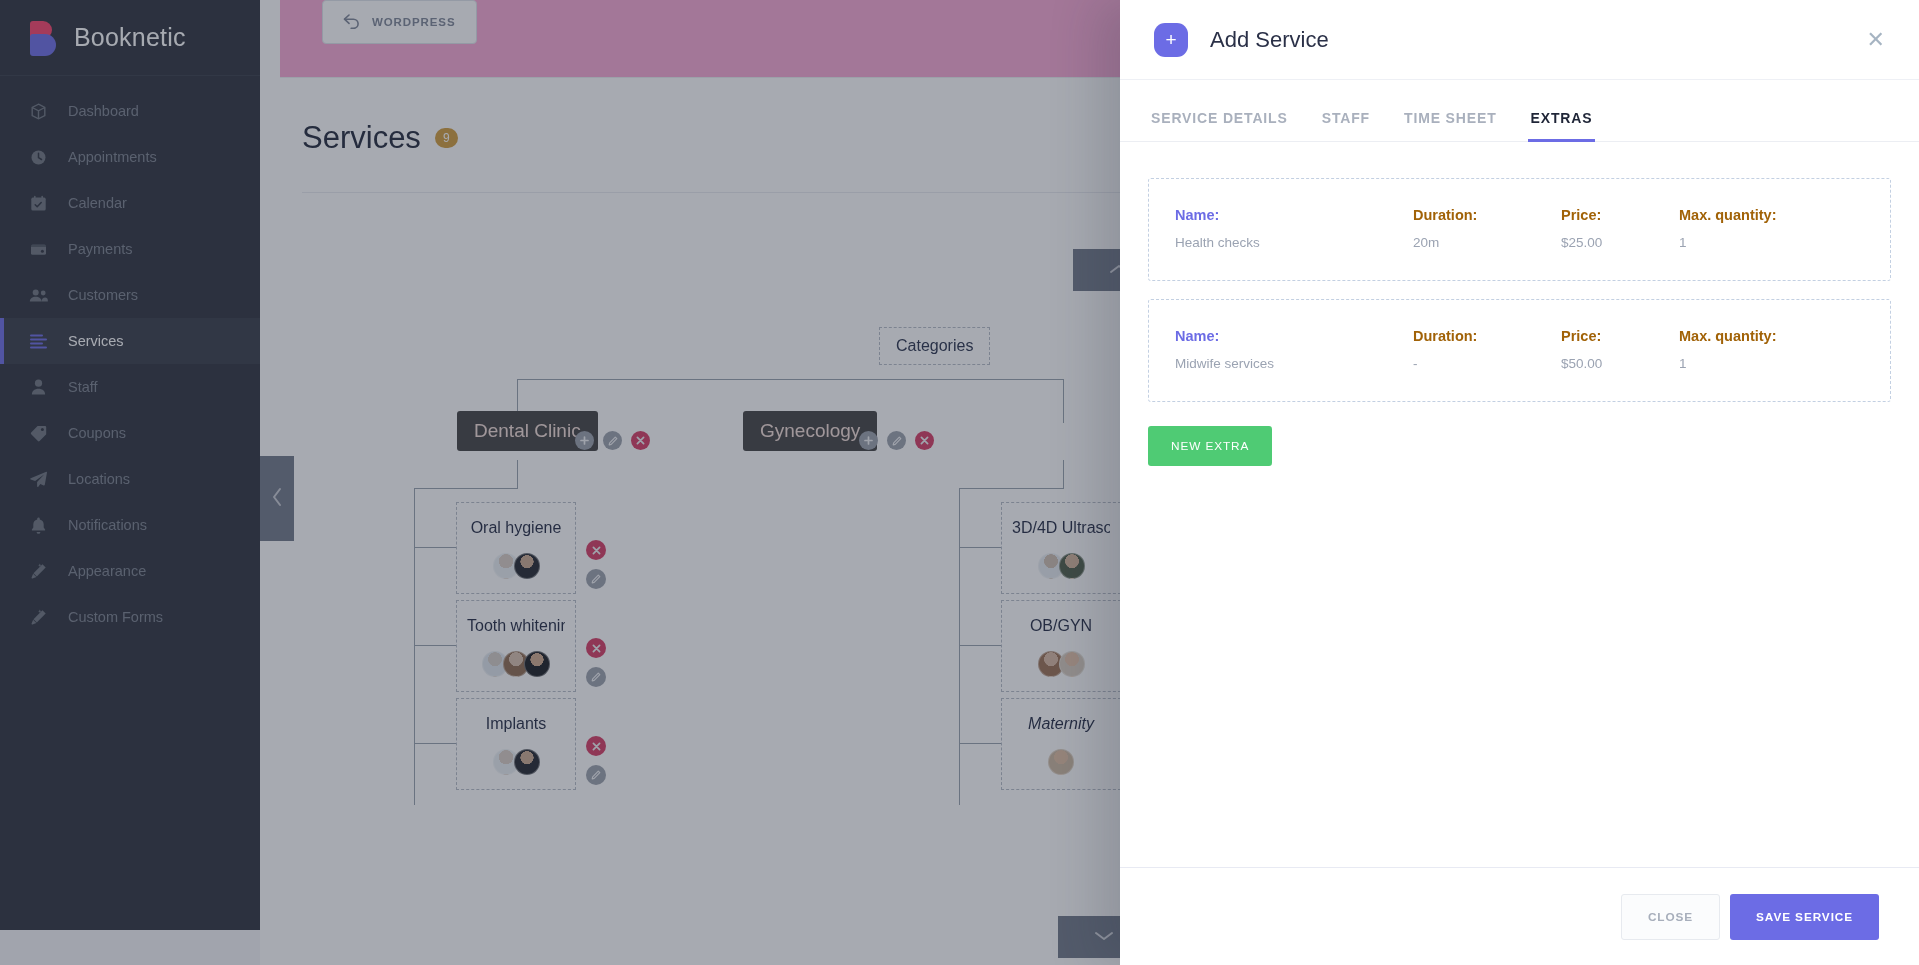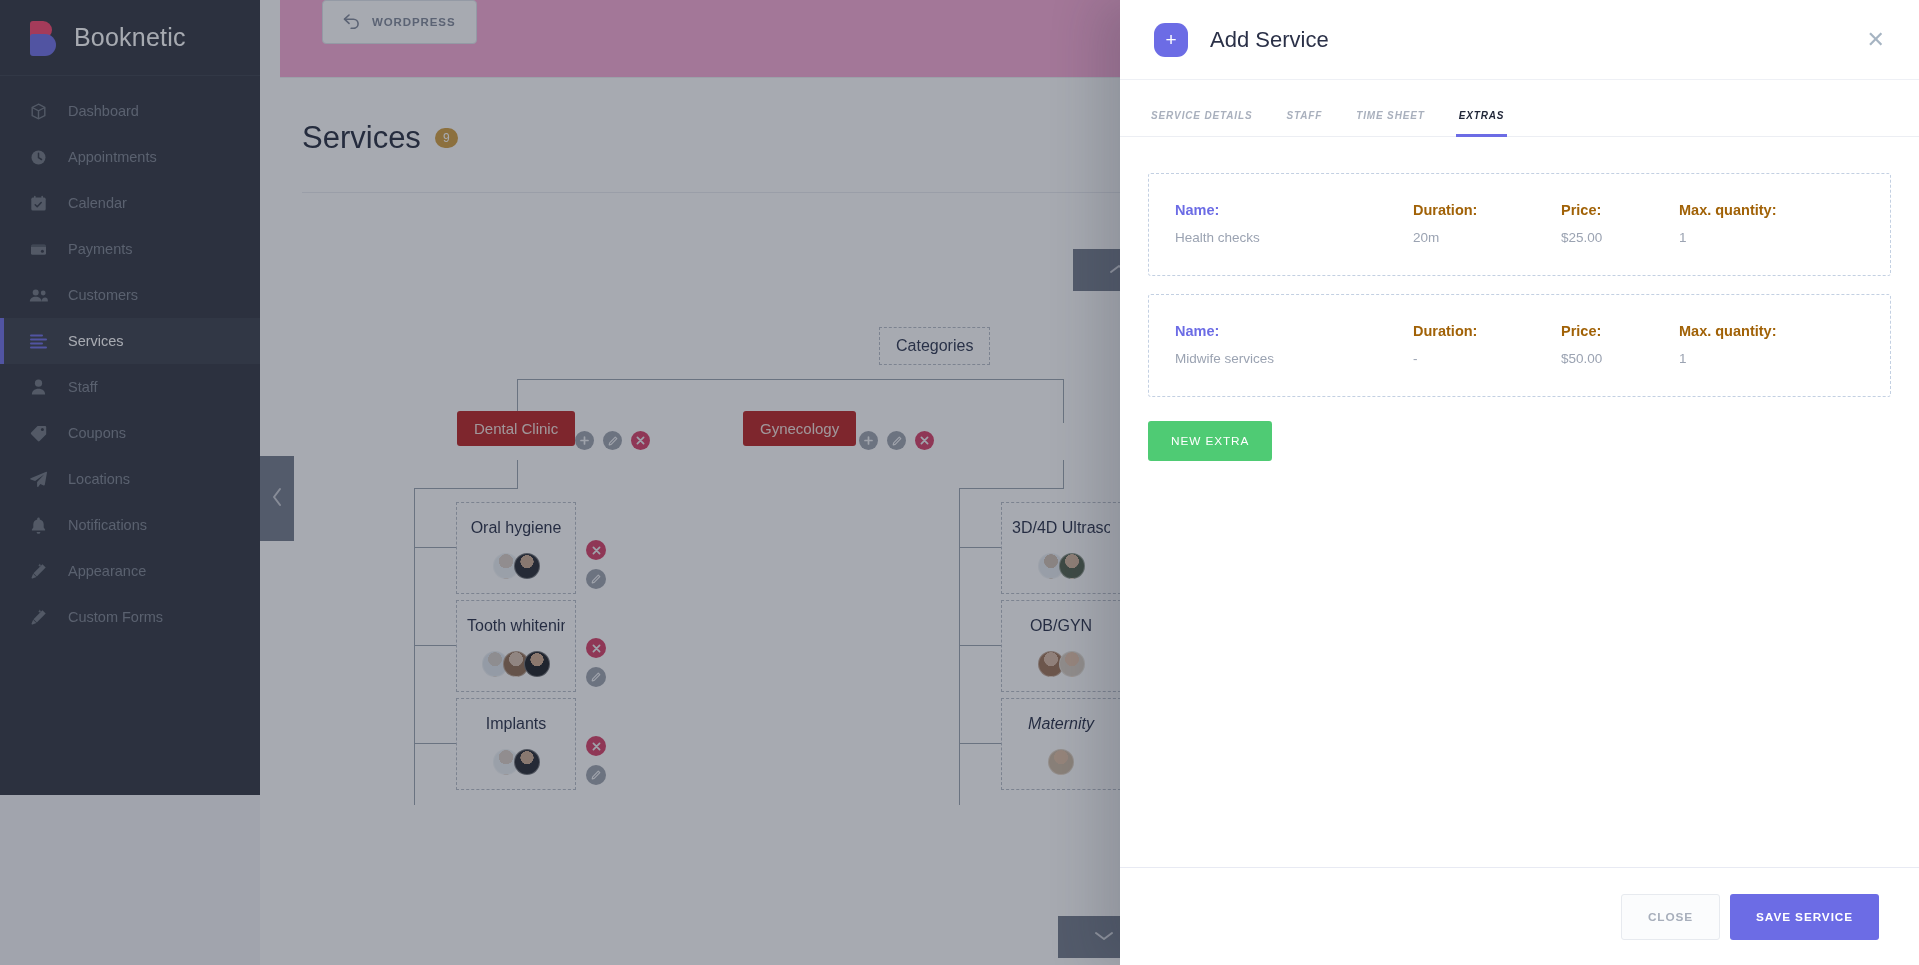--- a/index.html
+++ b/index.html
@@ -7,21 +7,21 @@
     width: 1919px; height: 965px;
     overflow: hidden;
     font-family: "Liberation Sans", sans-serif;
     background: #f4f5f8;
   }
   #root { position: relative; width: 1919px; height: 965px; }
 
   
   .sidebar {
     position: absolute; left: 0; top: 0;
-    width: 260px; height: 795px;
+    width: 260px; height: 930px;
     background: #2b303b;
     z-index: 2;
   }
   .brand {
     height: 76px; display: flex; align-items: center;
     padding-left: 30px; gap: 16px;
     border-bottom: 1px solid #363b47;
   }
   .brand-logo { position: relative; width: 28px; height: 34px; }
   .brand-logo .lb-top {
@@ -100,22 +100,22 @@
   }
   .collapse-handle svg { stroke: #c9ccd3; }
 
   .cat-root {
     position: absolute; left: 577px; top: 124px;
     border: 1px dashed #b6bcc6; padding: 9px 16px;
     font-size: 16px; color: #27304a;
   }
   .cat-chip {
     position: absolute;
-    background: #b91c1c; color: #f3ded8;
-    font-size: 15px; padding: 9px 17px; border-radius: 3px;
+    background: #404040; color: #f3ded8;
+    font-size: 19px; padding: 9px 17px; border-radius: 3px;
     white-space: nowrap;
   }
   .chip-actions { position: absolute; display: flex; gap: 9px; }
   .abtn {
     width: 19px; height: 19px; border-radius: 50%;
     display: flex; align-items: center; justify-content: center;
     cursor: pointer;
   }
   .abtn.grey { background: #9aa0ab; }
   .abtn.red  { background: #d63a62; }
@@ -170,23 +170,23 @@
   .modal-title { margin-left: 22px; font-size: 22px; color: #2a3047; }
   .modal-close {
     margin-left: auto; color: #a6b4c2; font-size: 22px; cursor: pointer;
     line-height: 1; padding: 6px;
   }
   .tabs {
     display: flex; gap: 28px; padding: 0 28px;
     margin-top: 24px; border-bottom: 1px solid #eceef3;
   }
   .tab {
-    font-size: 10px; font-weight: 700; letter-spacing: .85px;
+    font-size: 14px; font-weight: 700; letter-spacing: .85px;
     color: #a9b0bd; padding: 6px 3px 13px 3px; cursor: pointer;
-    border-bottom: 3px solid transparent; margin-bottom: -1px; font-style: italic;
+    border-bottom: 3px solid transparent; margin-bottom: -1px;
   }
   .tab.active { color: #1f2537; border-bottom-color: #6c6ce5; }
   .modal-body { flex: 1; padding: 36px 28px 0 28px; overflow: hidden; }
 
   .extra-card {
     border: 1px dashed #c3d0e2; border-radius: 3px;
     padding: 28px 26px 30px 26px; margin-bottom: 18px;
     display: grid; grid-template-columns: 238px 148px 118px 1fr;
   }
   .ec-label { font-size: 14.5px; font-weight: 700; color: #a16207; }

